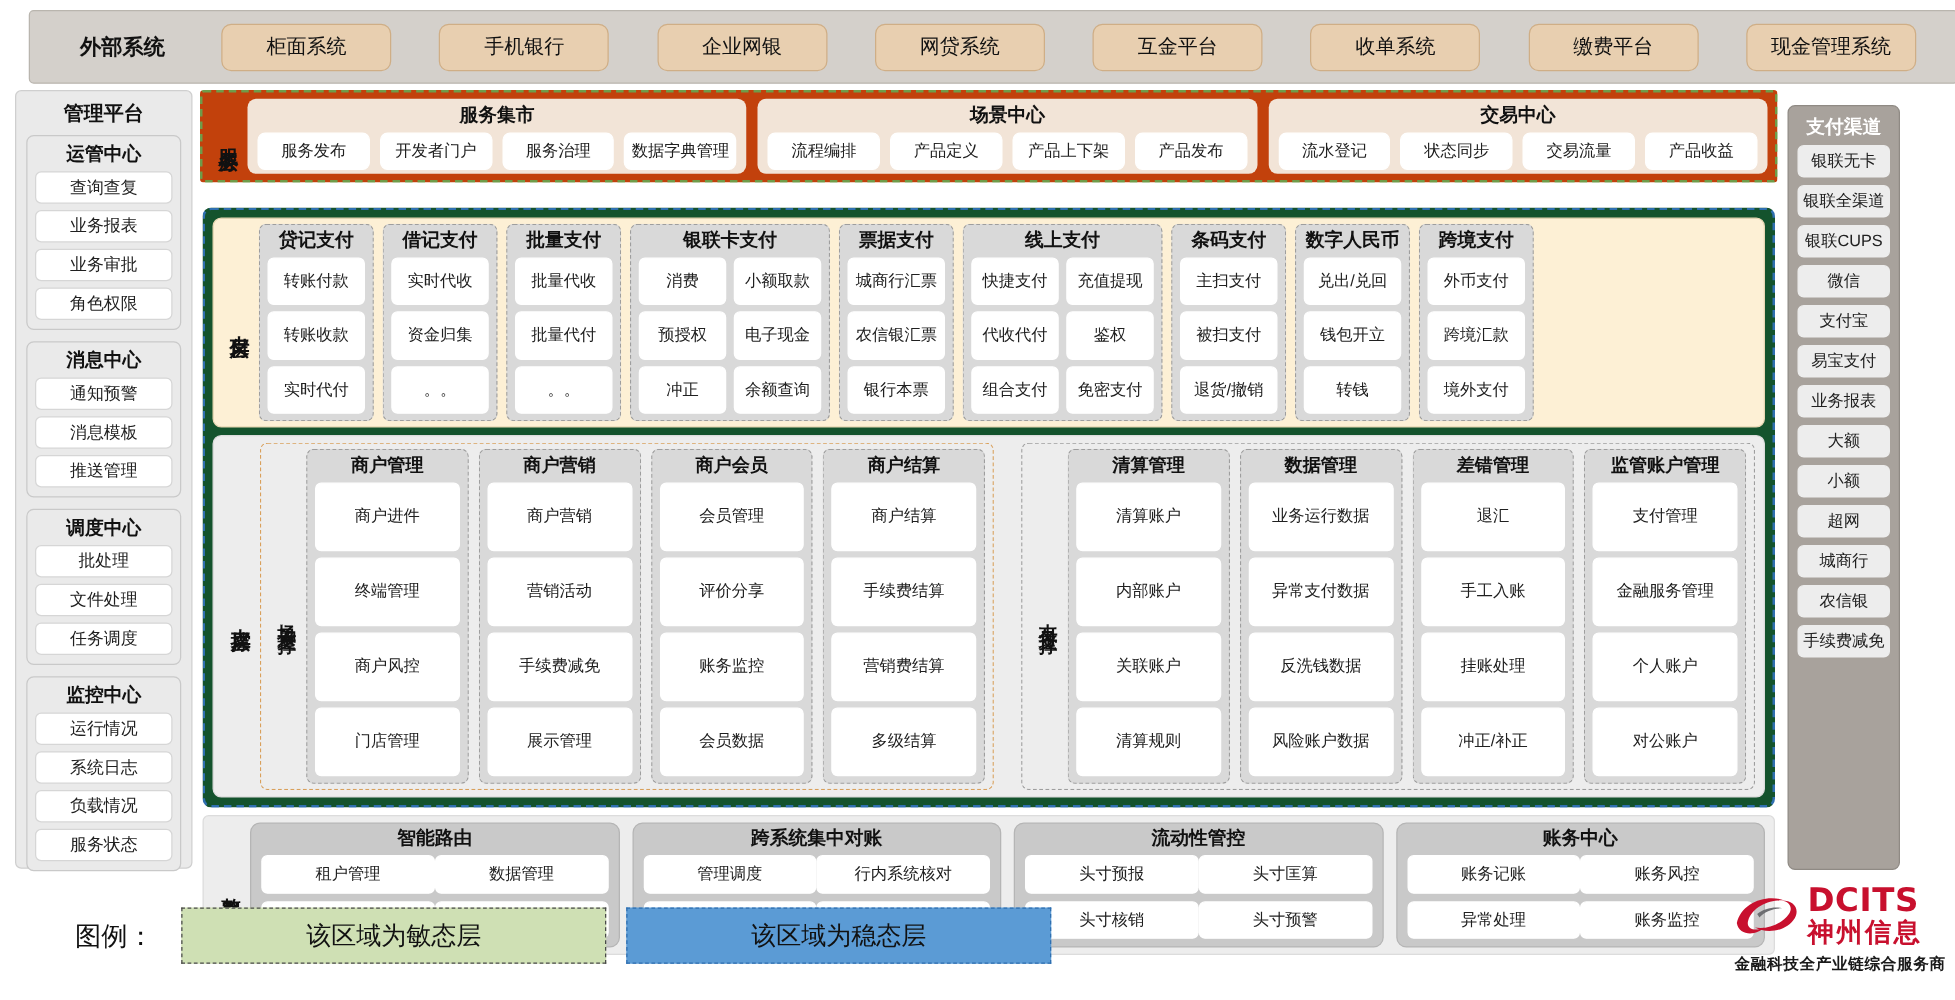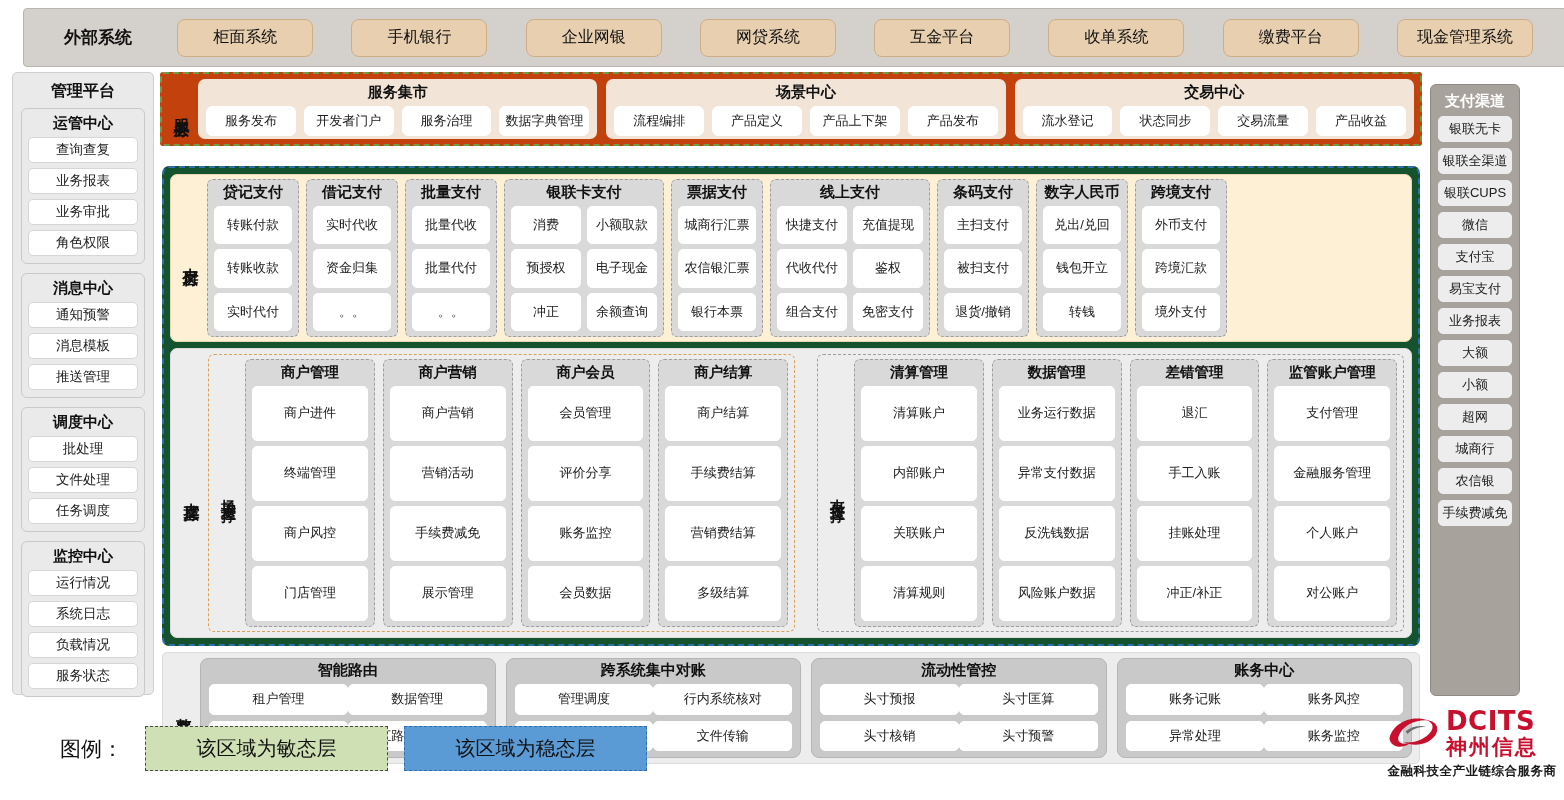--- a/index.html
+++ b/index.html
@@ -163,21 +163,21 @@
   }
   .int-box .grp-title { font-size: 15px; padding: 1px 0 4px; }
   .int-box .int-rows { display: flex; flex-direction: column; gap: 6px; flex: 1 1 auto; }
   .int-box .int-row { display: flex; gap: 0; flex: 1 1 0; }
   .int-box .chip { flex: 1 1 0; border: 1px solid #ffffff; border-radius: 5px; font-size: 13px; }
 
   
   #legend { position: absolute; left: 60px; top: 726px; display: flex; align-items: center; gap: 16px; }
   #legend .leg-label { font-size: 21px; color: #111; margin-right: 6px; }
   .leg-chip {
-    width: 243px; height: 45px; display: flex; align-items: center; justify-content: center;
+    width: 340px; height: 45px; display: flex; align-items: center; justify-content: center;
     font-size: 20px; color: #111;
   }
   .leg-agile { background: #cfe0b4; border: 1px dashed #4a4a4a; }
   .leg-stable { background: #5b9bd5; border: 1px dashed #2f6fb0; }
 
   
   #logo { position: absolute; left: 1384px; top: 708px; width: 176px; height: 86px; }
   #logo .logo-row { display: flex; align-items: center; gap: 4px; }
   #logo .logo-mark { width: 58px; height: 44px; flex: 0 0 58px; }
   #logo .logo-text { display: flex; flex-direction: column; line-height: 1; }

